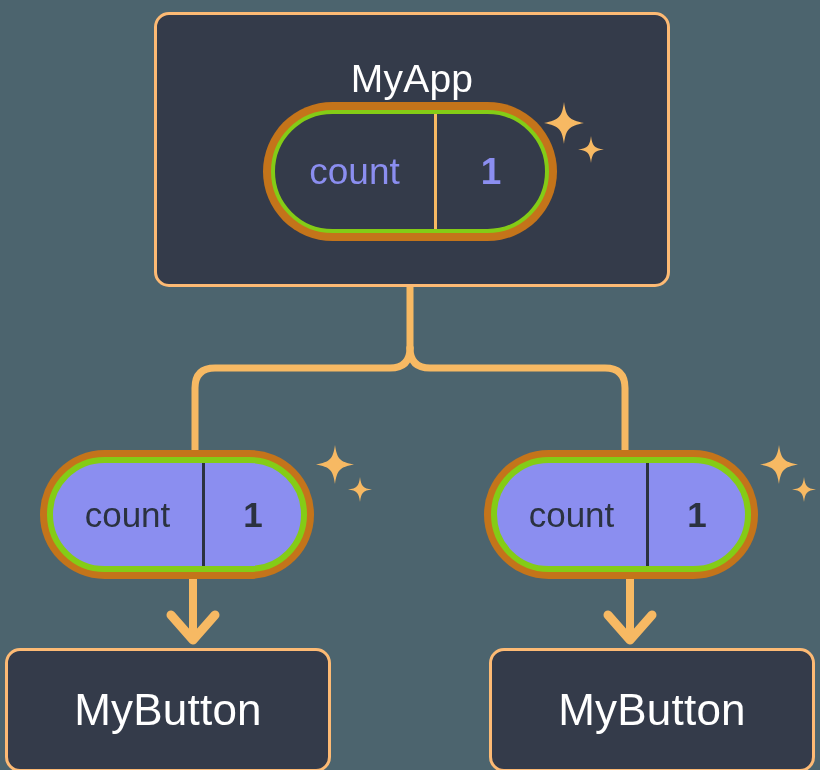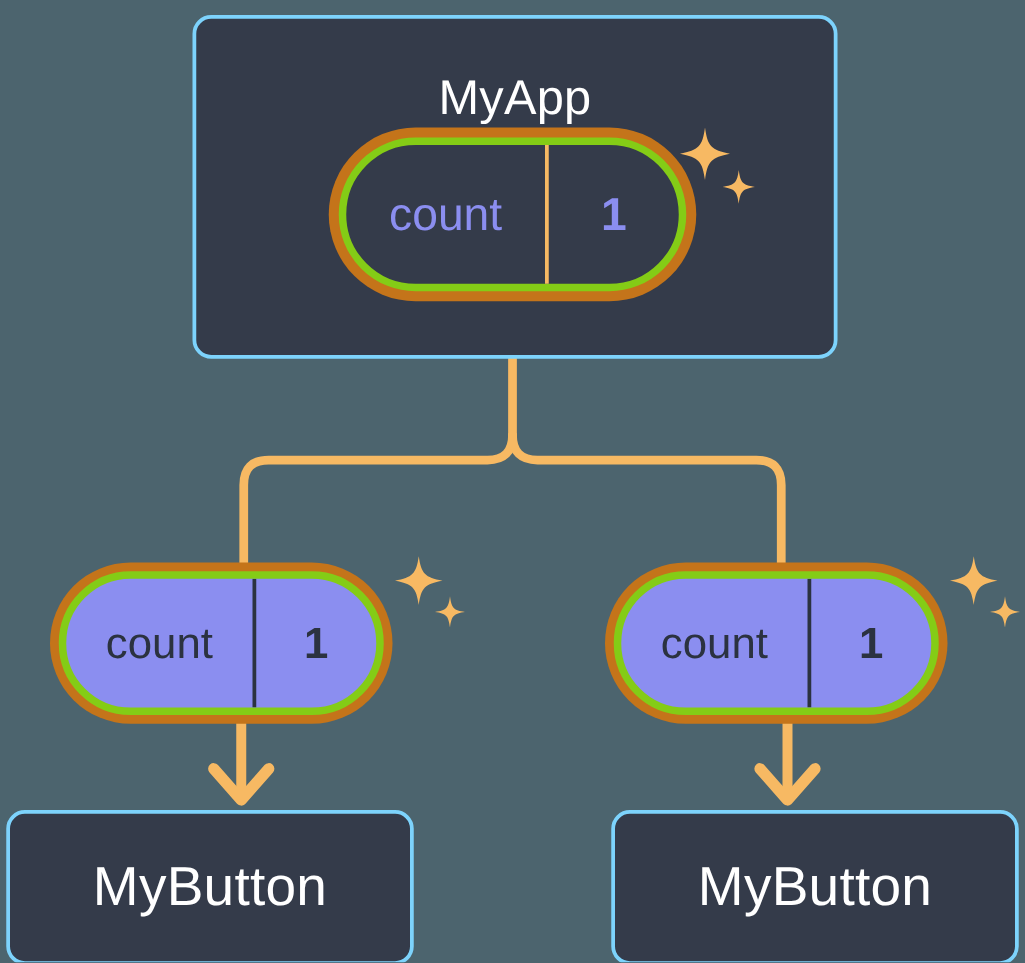--- a/index.html
+++ b/index.html
@@ -24,21 +24,21 @@
     width: 820px;
     height: 770px;
     pointer-events: none;
     z-index: 1;
   }
 
   
   .card {
     position: absolute;
     background: #343b4a;
-    border: 3px solid #7dd3fc;
+    border: 3px solid #fdba74;
     border-radius: 15px;
     box-sizing: border-box;
     z-index: 2;
   }
   .card-title {
     color: #ffffff;
     font-size: 39px;
     font-weight: 400;
     letter-spacing: 0.2px;
     text-align: center;
@@ -74,21 +74,21 @@
     position: absolute;
     z-index: 3;
   }
   .pill {
     position: relative;
     box-sizing: border-box;
     border-radius: 999px;
     display: flex;
     align-items: stretch;
     
-    border: 6px solid #84cc16;
+    border: 4px solid #84cc16;
     box-shadow: 0 0 0 8px #c4741a;
   }
   .pill-cell {
     display: flex;
     align-items: center;
     justify-content: center;
     box-sizing: border-box;
     line-height: 1;
     white-space: nowrap;
   }

